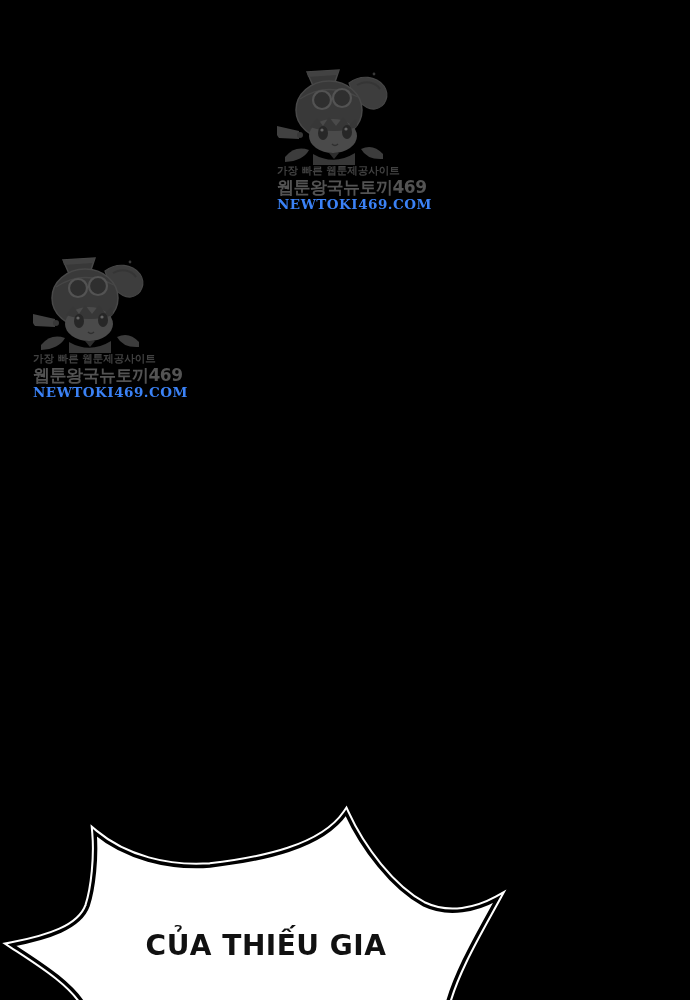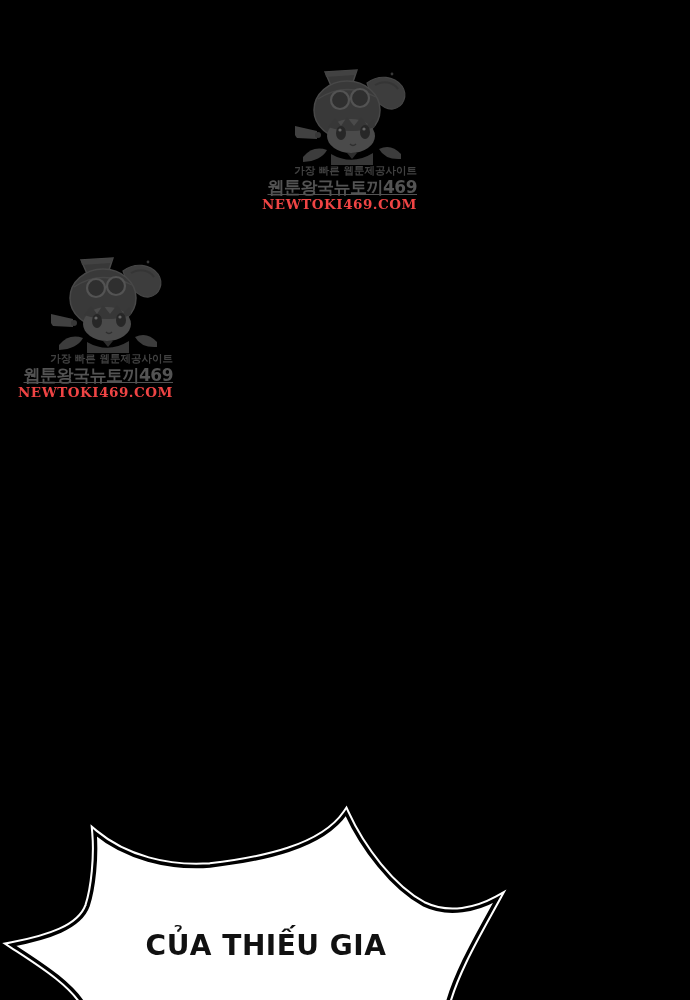--- a/index.html
+++ b/index.html
@@ -12,39 +12,39 @@
     background: #000;
     overflow: hidden;
     font-family: "DejaVu Sans", sans-serif;
   }
   
   .watermark {
     position: absolute;
     width: 140px;
     display: flex;
     flex-direction: column;
-    align-items: flex-end;
+    align-items: flex-start;
     text-align: center;
   }
   .wm-top  { left: 277px; top: 69px; }
   .wm-left { left: 33px;  top: 257px; }
   .wm-char { width: 122px; height: 96px; display: block; opacity: 0.95; }
   .wm-tagline {
     margin-top: -1px;
     font-size: 10.5px; font-weight: bold; line-height: 13px;
     color: #414141; white-space: nowrap; letter-spacing: 0px;
   }
   .wm-sitename {
     font-size: 17px; font-weight: bold; line-height: 20px;
-    color: #535353; white-space: nowrap; letter-spacing: -0.5px; text-decoration: underline;
+    color: #535353; white-space: nowrap; letter-spacing: -0.5px;
   }
   .wm-domain {
     font-family: "DejaVu Serif", serif;
     font-size: 13.5px; font-weight: bold; line-height: 15px;
-    color: #ef4444; white-space: nowrap; letter-spacing: 0.5px;
+    color: #3b82f6; white-space: nowrap; letter-spacing: 0.5px;
   }
   
   #bubble-svg {
     position: absolute;
     left: 0; top: 800px;
     width: 690px; height: 200px;
     display: block;
   }
   #bubble-text {
     position: absolute;

